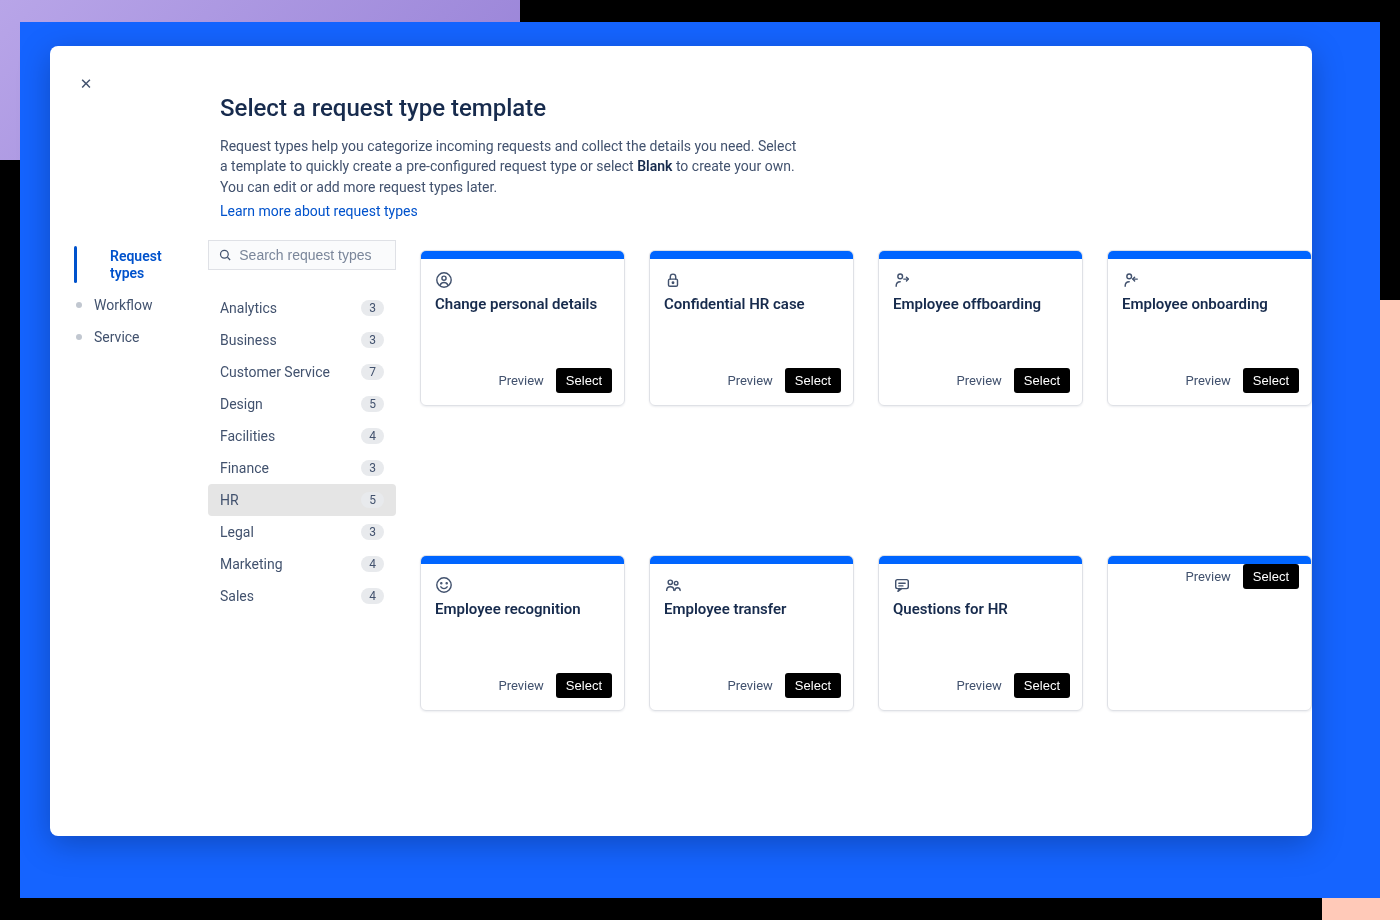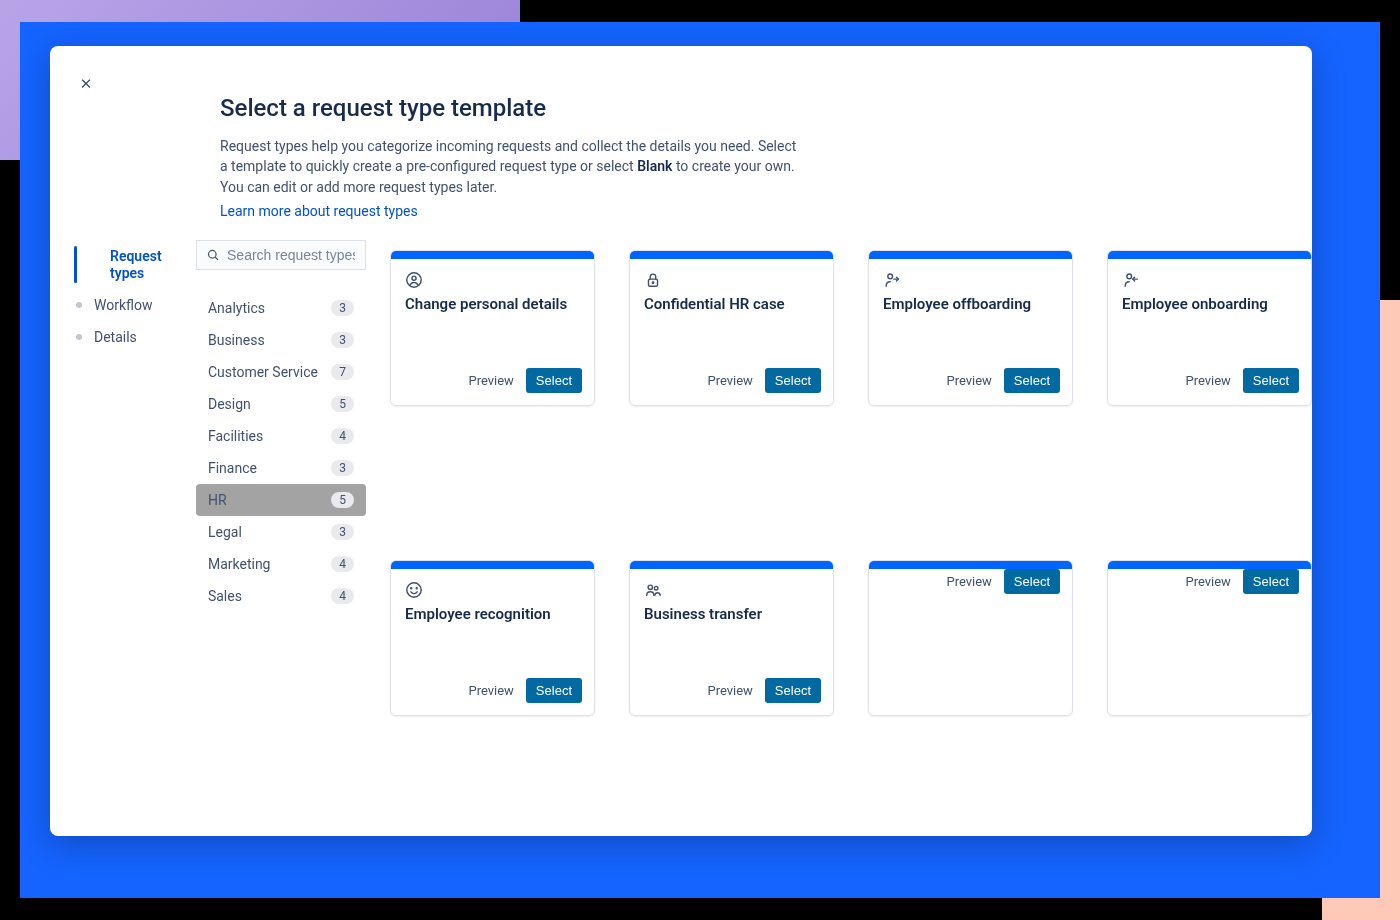--- a/index.html
+++ b/index.html
@@ -140,35 +140,35 @@
   .cat-item {
     display: flex;
     align-items: center;
     justify-content: space-between;
     padding: 8px 12px;
     font-size: 14px;
     color: #42526e;
     border-radius: 4px;
     cursor: pointer;
   }
-  .cat-item.selected { background: #a3a3a3; }
+  .cat-item.selected { background: #e5e5e5; }
   .badge {
     background: #e8eaed;
     color: #42526e;
     font-size: 12px;
     border-radius: 10px;
     padding: 1px 8px;
     min-width: 22px;
     text-align: center;
   }
 
   .card-grid {
     display: grid;
     grid-template-columns: repeat(4, 205px);
-    gap: 34px;
+    gap: 24px;
     padding-top: 10px;
   }
   .card {
     border: 1px solid #dfe1e6;
     border-radius: 6px;
     overflow: hidden;
     display: flex;
     flex-direction: column;
     height: 156px;
     box-shadow: 0 1px 2px rgba(9,30,66,0.08);
@@ -193,21 +193,21 @@
     align-items: center;
     gap: 12px;
     padding: 0 12px 12px 12px;
   }
   .preview-link {
     font-size: 13px;
     color: #42526e;
     cursor: pointer;
   }
   .select-btn {
-    background: #0369a1;
+    background: #000000;
     color: #fff;
     border: none;
     border-radius: 3px;
     font-size: 13px;
     padding: 5px 10px;
     cursor: pointer;
   }
   svg { display:block; }
 </style>
 </head>
@@ -239,21 +239,21 @@
       <div class="nav-item active">
         <span class="nav-bullet"></span>
         <span class="nav-label-wrap">Request types</span>
       </div>
       <div class="nav-item">
         <span class="nav-bullet"></span>
         <span>Workflow</span>
       </div>
       <div class="nav-item">
         <span class="nav-bullet"></span>
-        <span>Details</span>
+        <span>Service</span>
       </div>
     </div>
 
     <div class="left-panel">
       <div class="search-box">
         <svg class="search-icon" viewBox="0 0 16 16" fill="none" stroke="currentColor" stroke-width="1.6">
             <circle cx="7" cy="7" r="5"></circle>
             <line x1="11" y1="11" x2="14.5" y2="14.5"></line>
           </svg>
         <input type="text" placeholder="Search request types" style="">
@@ -383,29 +383,38 @@
         </div>
         <div class="card">
           <div class="card-bar"></div>
           <div class="card-body">
             <svg class="card-icon" viewBox="0 0 20 20" fill="none" stroke="currentColor" stroke-width="1.6" stroke-linecap="round" stroke-linejoin="round">
               <circle cx="7" cy="7" r="2.4"></circle>
               <circle cx="13.5" cy="8" r="2"></circle>
               <path d="M3 16c0-2.5 1.8-4 4-4s4 1.5 4 4"></path>
               <path d="M12 16c.3-2 1.3-3 3-3s2.7 1 3 3"></path>
             </svg>
-            <div class="card-title">Business transfer</div>
-          </div>
-          <div class="card-actions">
-            <span class="preview-link">Preview</span>
-            <button class="select-btn">Select</button>
-          </div>
-        </div>
-        <div class="card">
-          <div class="card-bar"></div>
+            <div class="card-title">Employee transfer</div>
+          </div>
+          <div class="card-actions">
+            <span class="preview-link">Preview</span>
+            <button class="select-btn">Select</button>
+          </div>
+        </div>
+        <div class="card">
+          <div class="card-bar"></div>
+          <div class="card-body">
+            <svg class="card-icon" viewBox="0 0 20 20" fill="none" stroke="currentColor" stroke-width="1.6" stroke-linecap="round" stroke-linejoin="round">
+              <rect x="3" y="4" width="14" height="10" rx="2"></rect>
+              <path d="M7 14l-1.5 3 4-3"></path>
+              <line x1="6.5" y1="8" x2="13.5" y2="8"></line>
+              <line x1="6.5" y1="11" x2="11" y2="11"></line>
+            </svg>
+            <div class="card-title">Questions for HR</div>
+          </div>
           <div class="card-actions">
             <span class="preview-link">Preview</span>
             <button class="select-btn">Select</button>
           </div>
         </div>
         <div class="card">
           <div class="card-bar"></div>
           <div class="card-actions">
             <span class="preview-link">Preview</span>
             <button class="select-btn">Select</button>

